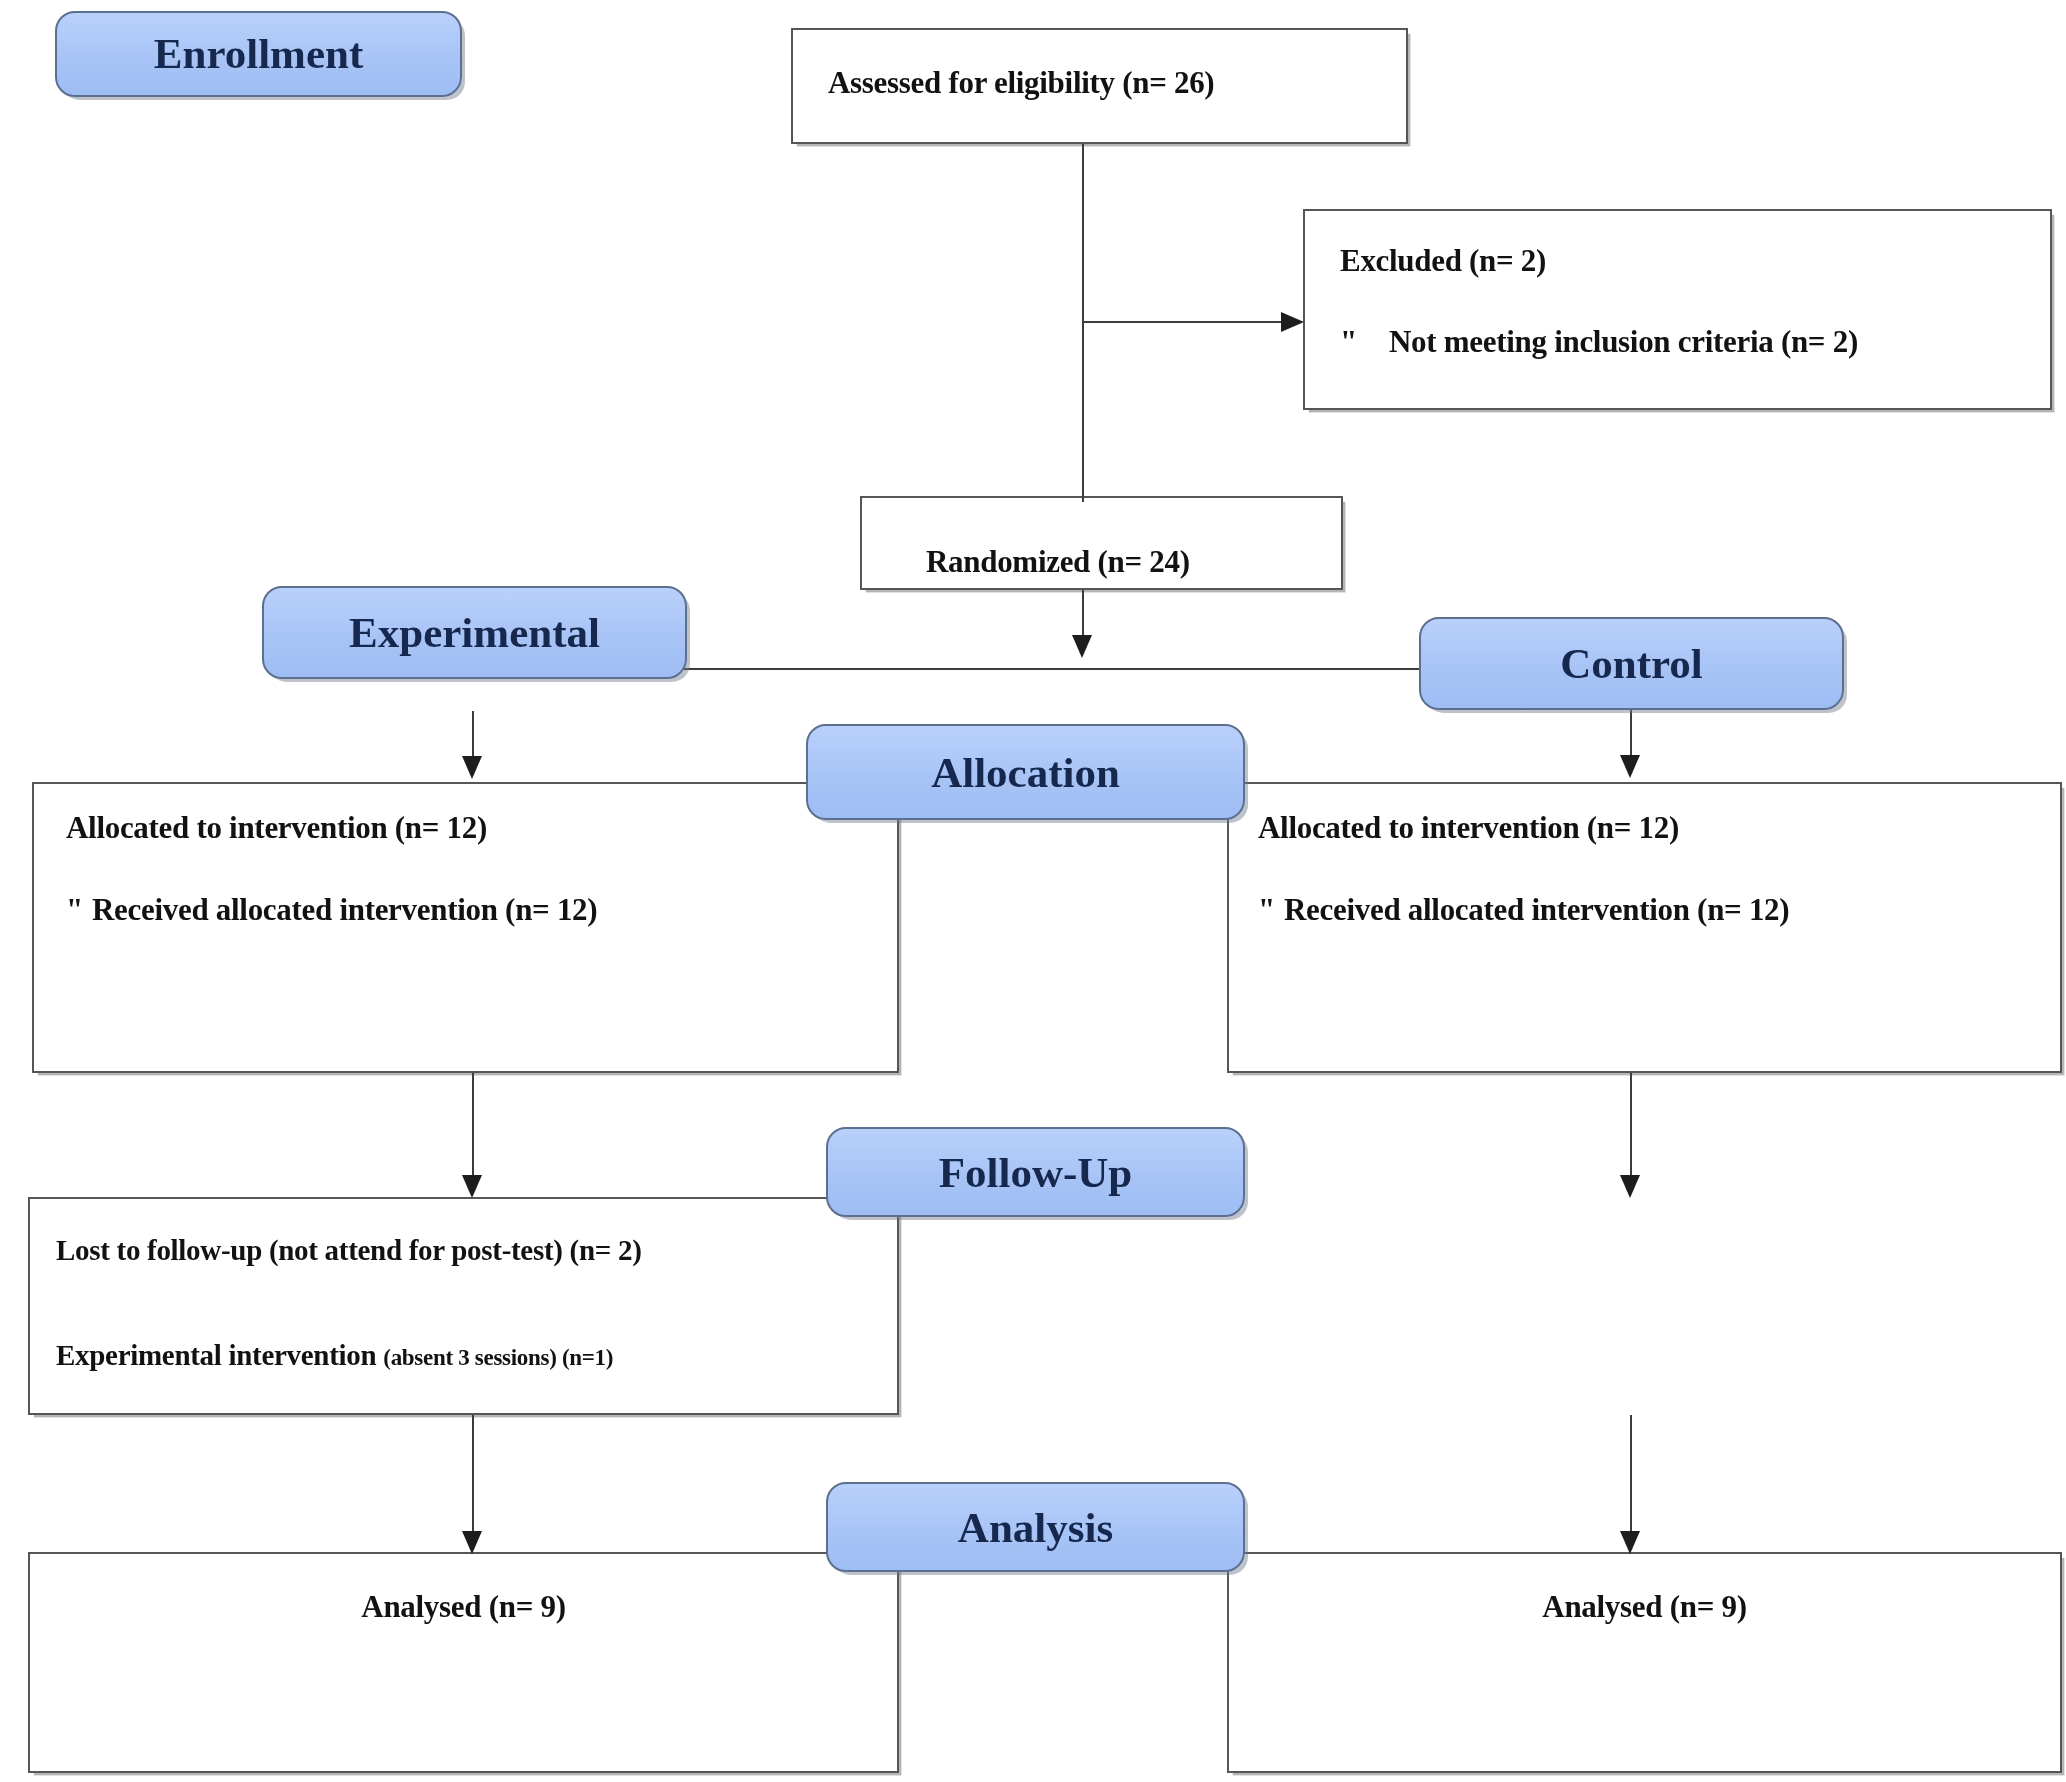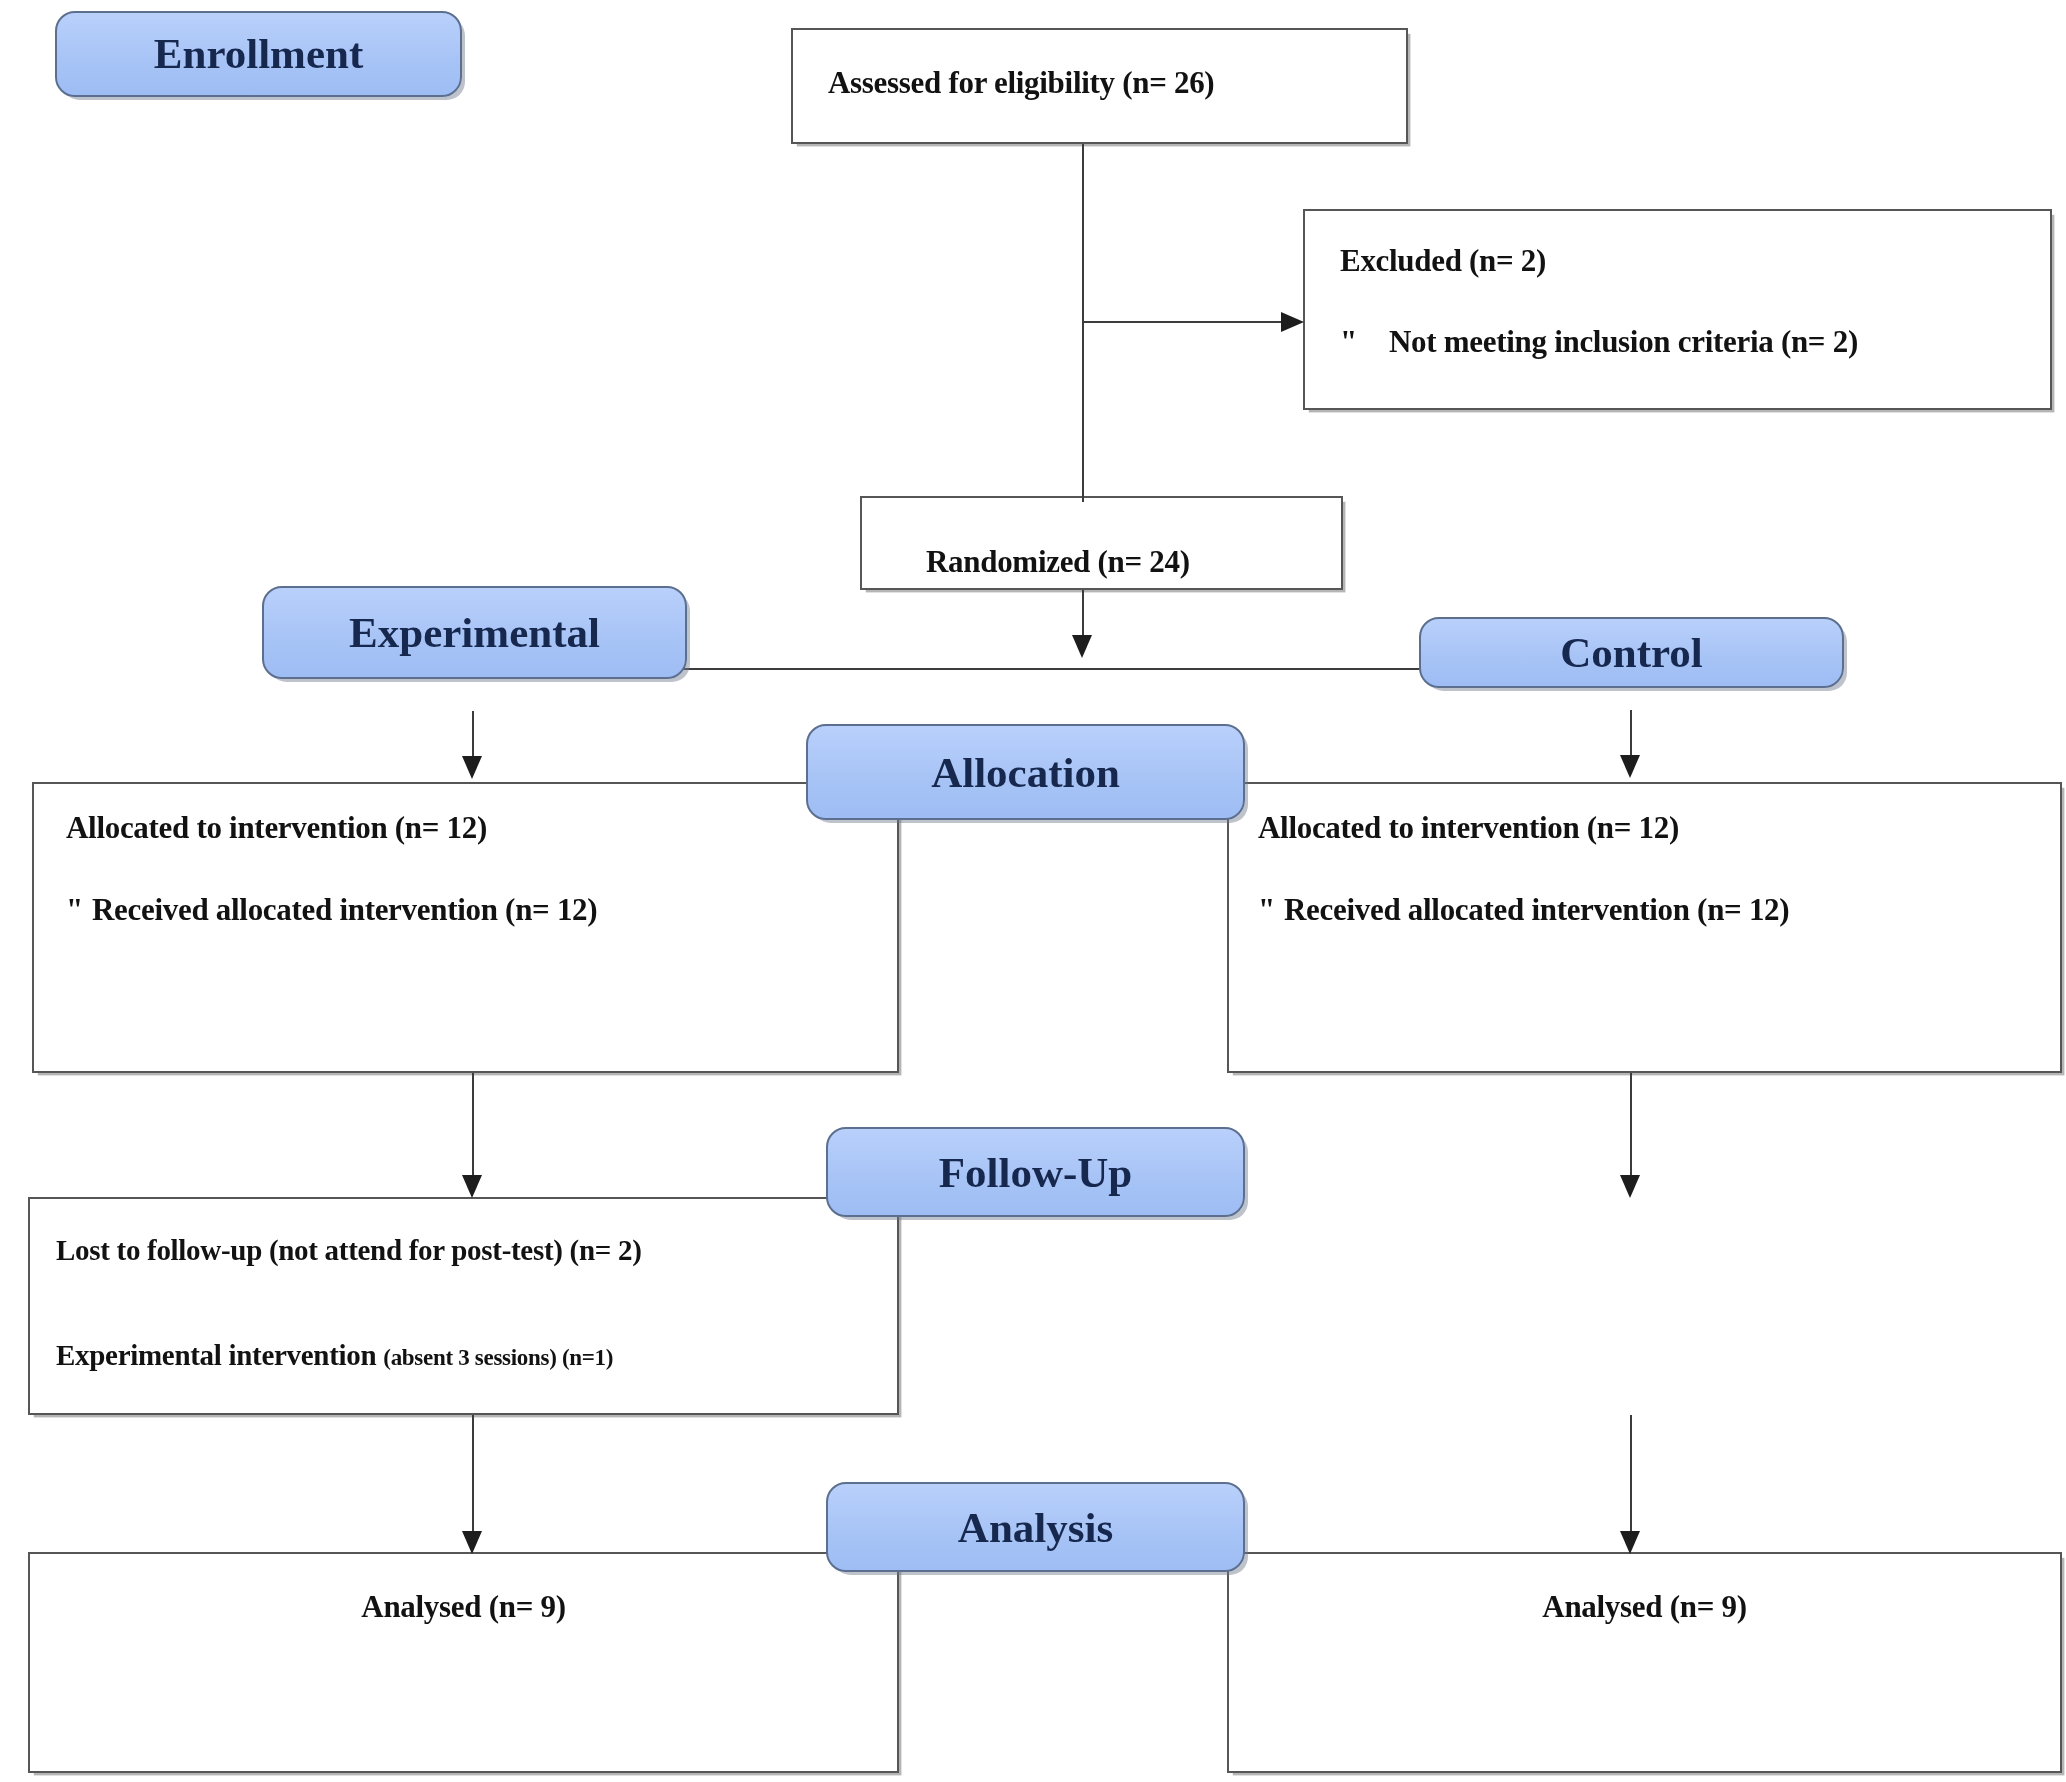--- a/index.html
+++ b/index.html
@@ -116,21 +116,21 @@
 
   <div class="conn conn-v" style="left:1082px; top:590px; height:58px;"></div>
   <div class="arrow-down" style="left:1072px; top:635px;"></div>
 
   <div class="conn conn-h" style="left:683px; top:668px; width:739px;"></div>
 
   <div class="stage-badge" style="left:262px; top:586px; width:425px; height:93px;">
     <span class="stage-label">Experimental</span>
   </div>
 
-  <div class="stage-badge" style="left:1419px; top:617px; width:425px; height:71px;">
+  <div class="stage-badge" style="left:1419px; top:617px; width:425px; height:93px;">
     <span class="stage-label">Control</span>
   </div>
 
   <div class="conn conn-v" style="left:472px; top:711px; height:58px;"></div>
   <div class="arrow-down" style="left:462px; top:756px;"></div>
 
   <div class="conn conn-v" style="left:1630px; top:710px; height:58px;"></div>
   <div class="arrow-down" style="left:1620px; top:755px;"></div>
 
   <div class="node-box" style="left:32px; top:782px; width:867px; height:291px;">

